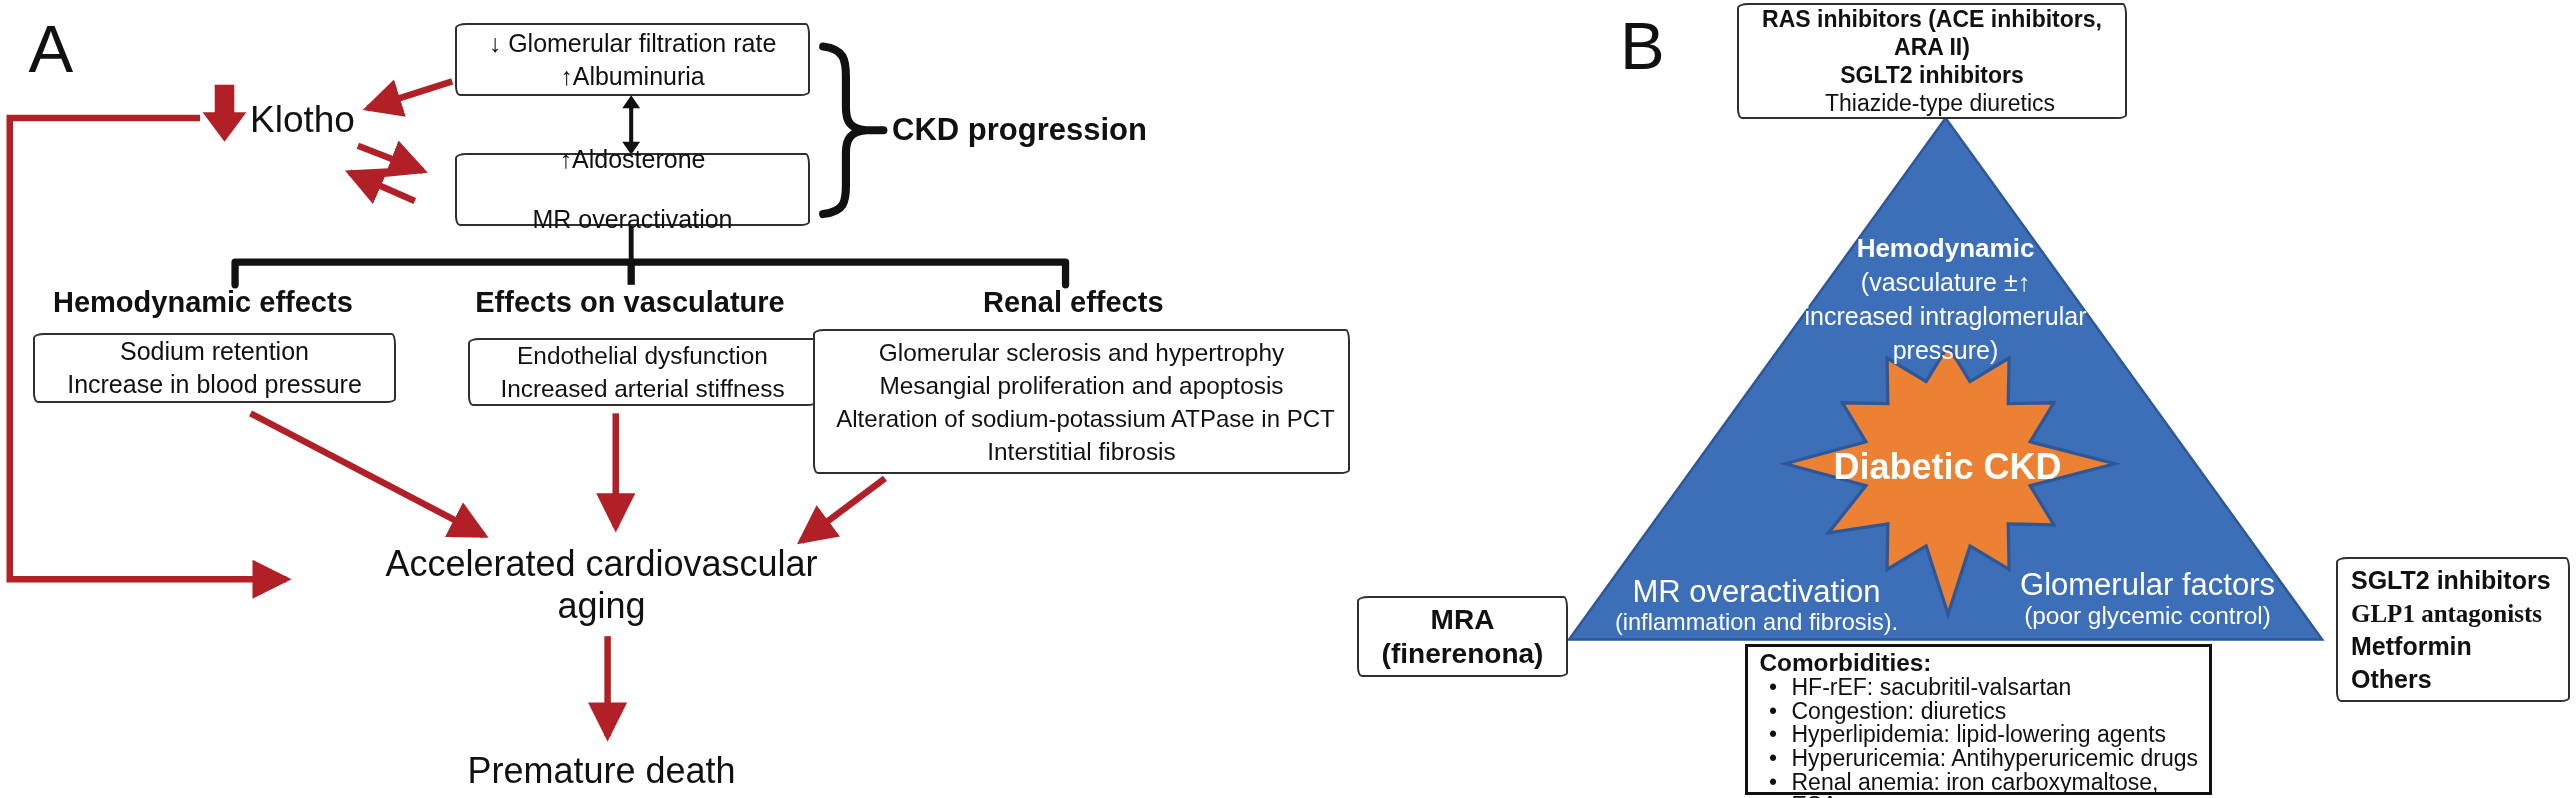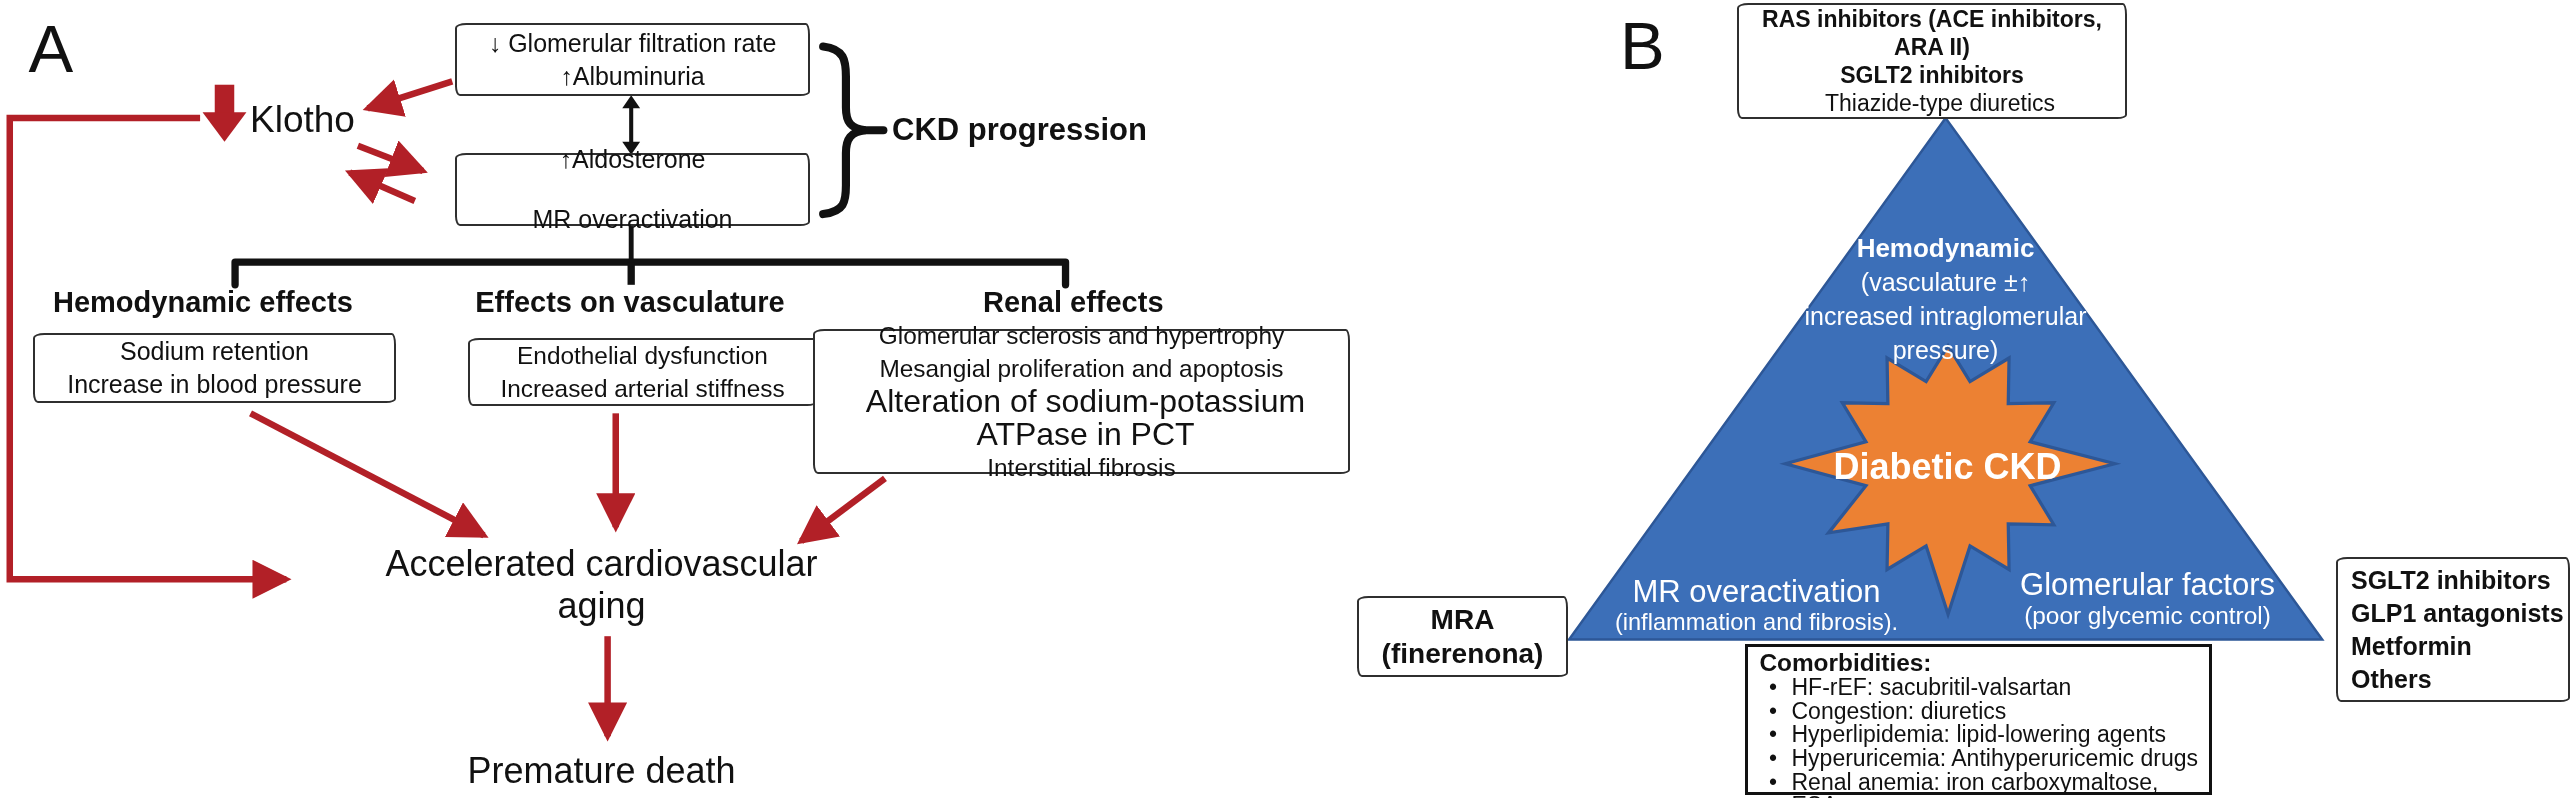--- a/index.html
+++ b/index.html
@@ -93,21 +93,21 @@
   </div>
 
   <div class="abs sketch-box ctr" style="left:468px;top:338px;width:349px;height:68px;">
     <div class="boxline" style="font-size:24.4px;">Endothelial dysfunction</div>
     <div class="boxline" style="font-size:24.4px;">Increased arterial stiffness</div>
   </div>
 
   <div class="abs sketch-box ctr" style="left:813px;top:329px;width:537px;height:145px;">
     <div class="boxline" style="font-size:24.4px;">Glomerular sclerosis and hypertrophy</div>
     <div class="boxline" style="font-size:24.4px;">Mesangial proliferation and apoptosis</div>
-    <div class="boxline" style="font-size:32px;padding-left:8px;">Alteration of sodium-potassium ATPase in PCT</div>
+    <div class="boxline" style="font-size:24px;padding-left:8px;">Alteration of sodium-potassium ATPase in PCT</div>
     <div class="boxline" style="font-size:24.4px;">Interstitial fibrosis</div>
   </div>
 
   <div class="abs outcome ctr" style="left:374px;top:543px;width:455px;">
     <div>Accelerated cardiovascular</div>
     <div>aging</div>
   </div>
   <div class="abs outcome ctr" style="left:374px;top:750px;width:455px;">Premature death</div>
 
   <div class="abs panel-letter" style="left:1620px;top:6.5px;">B</div>
@@ -138,21 +138,21 @@
     <div style="font-size:24.4px;line-height:28px;">(poor glycemic control)</div>
   </div>
 
   <div class="abs sketch-box ctr" style="left:1357px;top:596px;width:211px;height:81px;">
     <div class="boxline w-bold" style="font-size:28px;line-height:34px;">MRA</div>
     <div class="boxline w-bold" style="font-size:28px;line-height:34px;">(finerenona)</div>
   </div>
 
   <div class="abs sketch-box" style="left:2336px;top:557px;width:234px;height:145px;padding-left:13px;">
     <div class="boxline w-bold" style="font-size:25px;line-height:33px;">SGLT2 inhibitors</div>
-    <div class="boxline w-bold" style="font-size:25px;line-height:33px;">GLP1 antagonists</div>
+    <div class="boxline w-bold" style="font-size:25px;line-height:33px;font-family:Liberation Serif, serif;">GLP1 antagonists</div>
     <div class="boxline w-bold" style="font-size:25px;line-height:33px;">Metformin</div>
     <div class="boxline w-bold" style="font-size:25px;line-height:33px;">Others</div>
   </div>
 
   <div class="abs" style="left:1745px;top:644px;width:467px;height:151px;background:#fff;border:3.3px solid #111;box-sizing:border-box;padding:3.3px 6.5px;">
     <div class="w-bold" style="font-size:24.4px;line-height:26px;padding-left:4.9px;">Comorbidities:</div>
     <div class="bullet-row" style="font-size:23px;line-height:23.6px;">
       <span class="bullet-dot">•</span>
       <span class="bullet-txt">HF-rEF: sacubritil-valsartan</span>
     </div>

